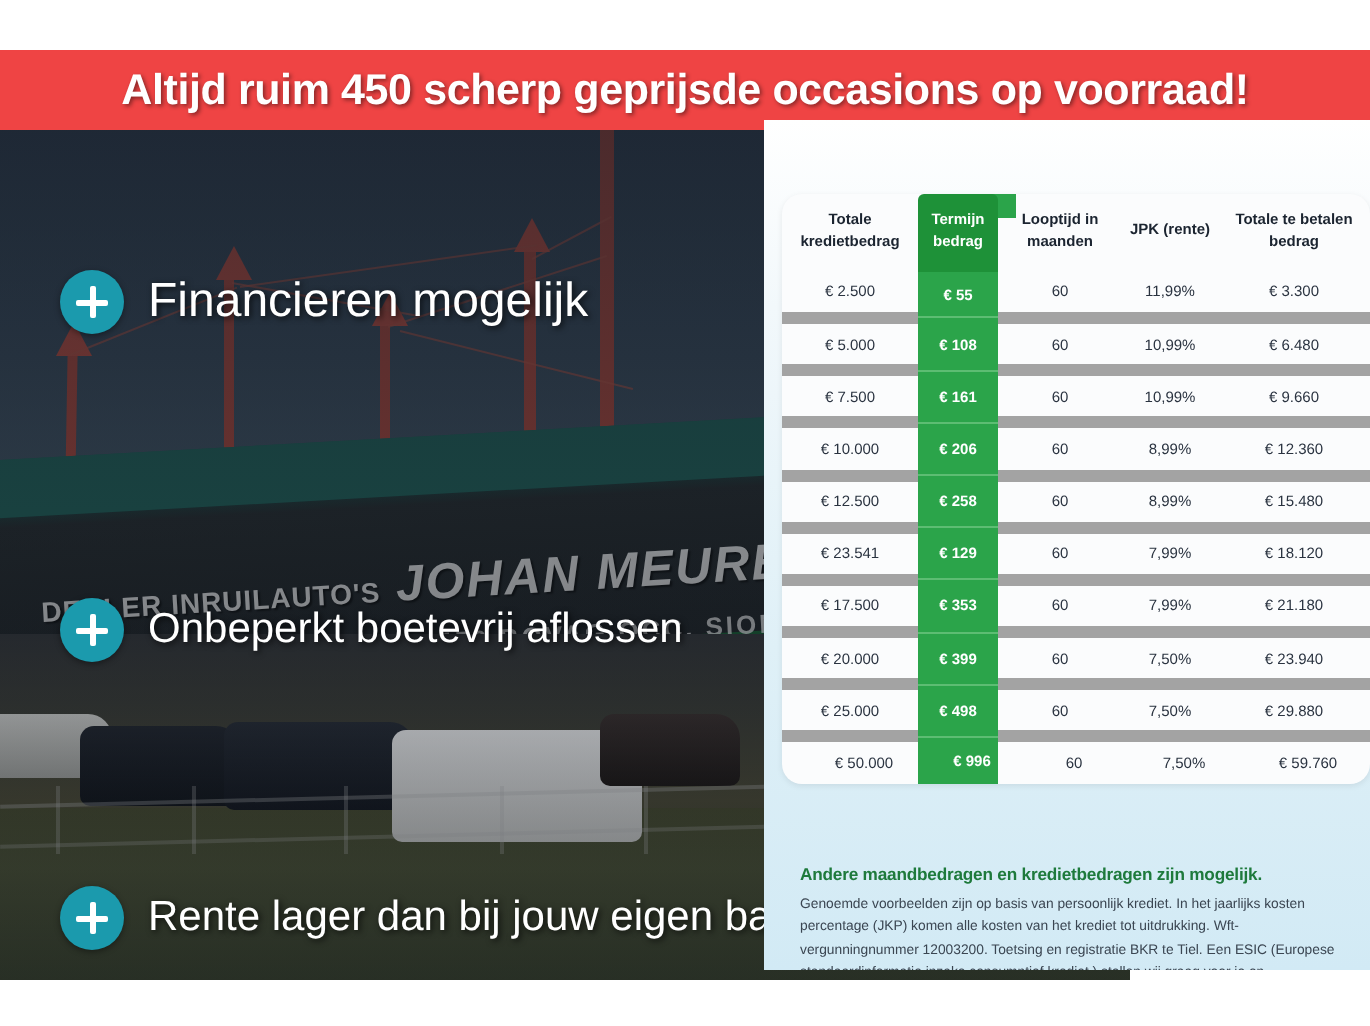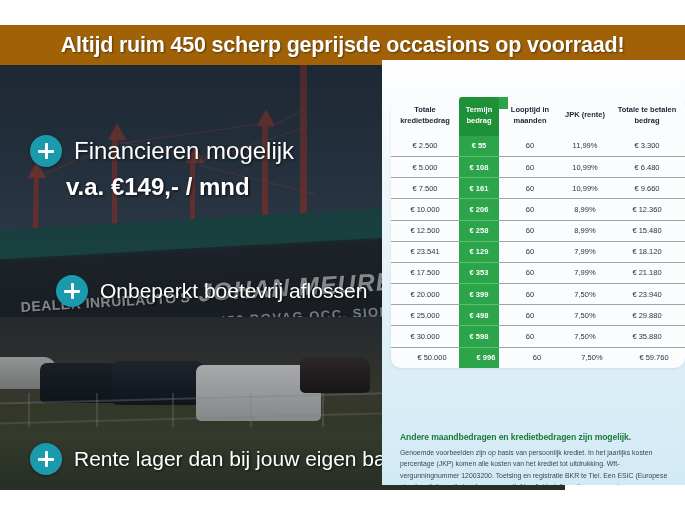--- a/index.html
+++ b/index.html
@@ -12,21 +12,21 @@
   .ad {
     position: absolute;
     left: 0; top: 25px;
     width: 685px; height: 465px;
     overflow: hidden;
   }
   
   .header-bar {
     position: absolute; left: 0; top: 0;
     width: 685px; height: 40px;
-    background: #a16207;
+    background: #ef4444;
     display: flex; align-items: center; justify-content: center;
   }
   .header-title {
     color: #ffffff;
     font-size: 21.5px;
     font-weight: bold;
     letter-spacing: -0.2px;
     text-shadow: 1px 1px 2px rgba(0,0,0,0.45);
     white-space: nowrap;
   }
@@ -190,21 +190,21 @@
     padding: 8px 2px 9px;
     line-height: 1.45;
     text-align: center;
     vertical-align: middle;
   }
   td {
     font-size: 7.5px;
     color: #2a3340;
     text-align: center;
     padding: 5.6px 2px;
-    border-bottom: 1px solid #a3a3a3;
+    border-bottom: 6px solid #a3a3a3;
   }
   tbody tr:last-child td { border-bottom: none; padding-left: 16px; }
   th.col-term {
     background: #1e9138;
     color: #ffffff;
     border-radius: 3px 3px 0 0;
   }
   td.col-term {
     background: #2ba44a;
     color: #ffffff;
@@ -304,23 +304,22 @@
     <div class="post" style="left:250px;"></div>
     <div class="post" style="left:322px;"></div>
 
     <div class="overlay-dark"></div>
 
     <div class="bullets">
       <div class="bullet" style="left:30px; top:70px;">
         <div class="plus"></div>
         <div class="bullet-text b1a">Financieren mogelijk</div>
       </div>
-      <div class="sub-line">v.a. €149,- / mnd</div>
-
-      <div class="bullet" style="left:30px; top:210px;margin-left:26px;">
+
+      <div class="bullet" style="left:30px; top:234px;">
         <div class="plus"></div>
         <div class="bullet-text">Onbeperkt boetevrij aflossen</div>
       </div>
 
 
       <div class="bullet" style="left:30px; top:378px;">
         <div class="plus"></div>
         <div class="bullet-text">Rente lager dan bij jouw eigen bank</div>
       </div>
     </div>
@@ -405,27 +404,20 @@
             <td>€ 23.940</td>
           </tr>
           <tr>
             <td>€ 25.000</td>
             <td class="col-term">€ 498</td>
             <td>60</td>
             <td>7,50%</td>
             <td>€ 29.880</td>
           </tr>
           <tr>
-            <td>€ 30.000</td>
-            <td class="col-term">€ 598</td>
-            <td>60</td>
-            <td>7,50%</td>
-            <td>€ 35.880</td>
-          </tr>
-          <tr>
             <td>€ 50.000</td>
             <td class="col-term">€ 996</td>
             <td>60</td>
             <td>7,50%</td>
             <td>€ 59.760</td>
           </tr>
         </tbody>
       </table>
     </div>
 

